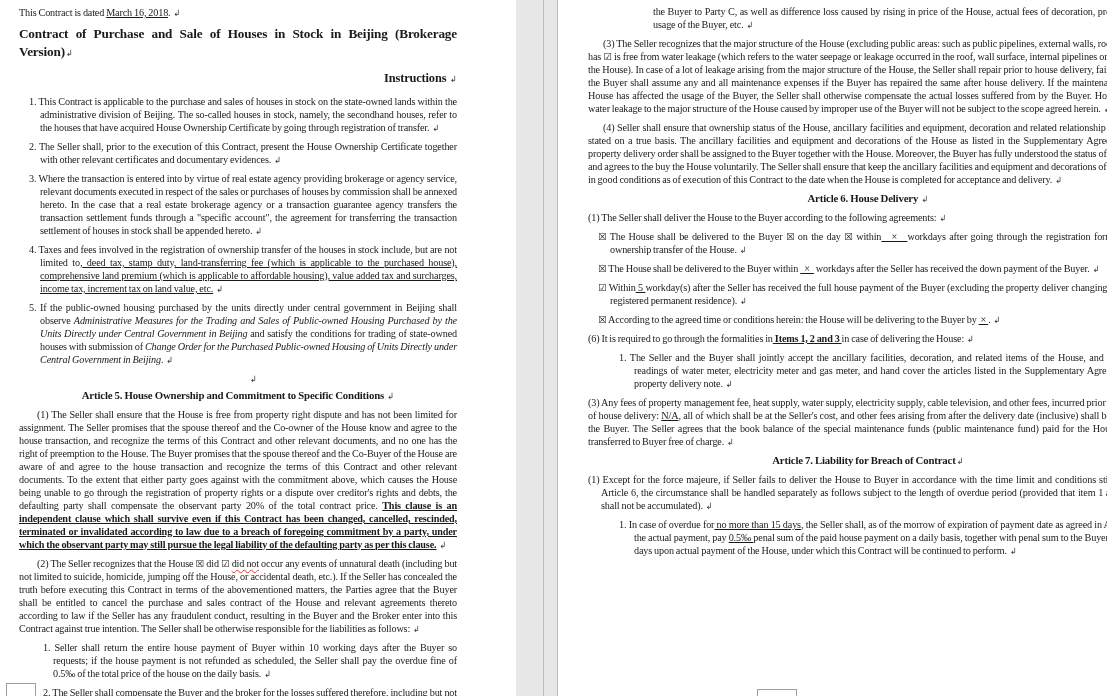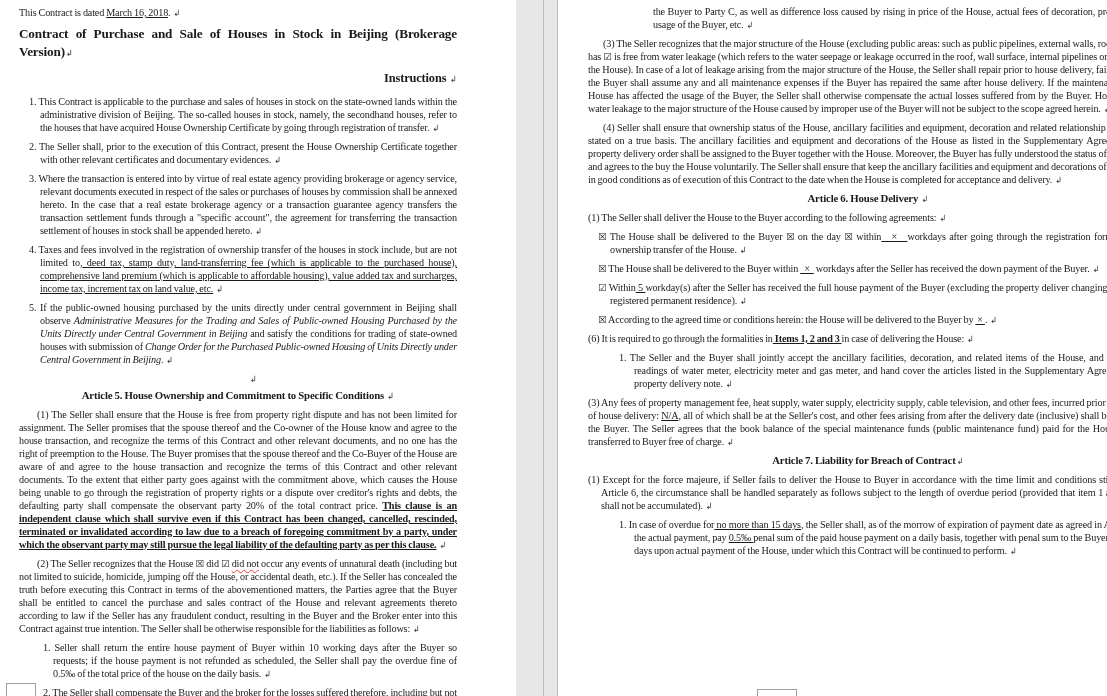--- a/index.html
+++ b/index.html
@@ -61,21 +61,21 @@
 <div class="gutter"></div>
 <div class="page page-right">
     <div class="blk cont"><span>the Buyer to Party C, as well as difference loss caused by rising in price of the House, actual fees of decoration, property and usage of the Buyer, etc. </span><span class="pmark">↲</span></div>
     <div class="blk r-ind"><span>(3) The Seller recognizes that the major structure of the House (excluding public areas: such as public pipelines, external walls, roofs, etc.)</span><span class="cbx">☒</span><span> has </span><span class="cbx">☑</span><span> is free from water leakage (which refers to the water seepage or leakage occurred in the roof, wall surface, internal pipelines or ground of the House). In case of a lot of leakage arising from the major structure of the House, the Seller shall repair prior to house delivery, failing which the Buyer shall assume any and all maintenance expenses if the Buyer has repaired the same after house delivery. If the maintenance of the House has affected the usage of the Buyer, the Seller shall otherwise compensate the actual losses suffered from by the Buyer. However, the water leakage to the major structure of the House caused by improper use of the Buyer will not be subject to the scope agreed herein. </span><span class="pmark">↲</span></div>
     <div class="blk r-ind"><span>(4) Seller shall ensure that ownership status of the House, ancillary facilities and equipment, decoration and related relationship have been stated on a true basis. The ancillary facilities and equipment and decorations of the House as listed in the Supplementary Agreement and property delivery order shall be assigned to the Buyer together with the House. Moreover, the Buyer has fully understood the status of the House and agrees to the buy the House voluntarily. The Seller shall ensure that keep the ancillary facilities and equipment and decorations of the House in good conditions as of execution of this Contract to the date when the House is completed for acceptance and delivery. </span><span class="pmark">↲</span></div>
     <div class="blk heading"><span class="b">Article 6. House Delivery </span><span class="pmark">↲</span></div>
     <div class="blk plain"><span>(1) The Seller shall deliver the House to the Buyer according to the following agreements: </span><span class="pmark">↲</span></div>
     <div class="blk check"><span class="cbx">☒</span><span> The House shall be delivered to the Buyer </span><span class="cbx">☒</span><span> on the day </span><span class="cbx">☒</span><span> within</span><span class="u">&nbsp;&nbsp;&nbsp;×&nbsp;&nbsp;&nbsp;</span><span>workdays after going through the registration formalities of ownership transfer of the House. </span><span class="pmark">↲</span></div>
     <div class="blk check"><span class="cbx">☒</span><span> The House shall be delivered to the Buyer within </span><span class="u">&nbsp;&nbsp;×&nbsp;&nbsp;</span><span>&nbsp;workdays after the Seller has received the down payment of the Buyer. </span><span class="pmark">↲</span></div>
     <div class="blk check"><span class="cbx">☑</span><span> Within</span><span class="u">&nbsp;5&nbsp;</span><span>workday(s) after the Seller has received the full house payment of the Buyer (excluding the property deliver changing margin of registered permanent residence). </span><span class="pmark">↲</span></div>
-    <div class="blk check"><span class="cbx">☒</span><span> According to the agreed time or conditions herein: the House will be delivered to the Buyer by </span><span class="u">&nbsp;×&nbsp;</span><span>. </span><span class="pmark">↲</span></div>
+    <div class="blk check"><span class="cbx">☒</span><span> According to the agreed time or conditions herein: the House will be delivering to the Buyer by </span><span class="u">&nbsp;×&nbsp;</span><span>. </span><span class="pmark">↲</span></div>
     <div class="blk plain"><span>(6) It is required to go through the formalities in</span><span class="b u"> Items 1, 2 and 3 </span><span>in case of delivering the House: </span><span class="pmark">↲</span></div>
     <div class="blk rlist"><span class="marker">1.</span> <span>The Seller and the Buyer shall jointly accept the ancillary facilities, decoration, and related items of the House, and record the readings of water meter, electricity meter and gas meter, and hand cover the articles listed in the Supplementary Agreement and property delivery note. </span><span class="pmark">↲</span></div>
     <div class="blk plain"><span>(3) Any fees of property management fee, heat supply, water supply, electricity supply, cable television, and other fees, incurred prior to the date of house delivery: </span><span class="u">N/A</span><span>, all of which shall be at the Seller's cost, and other fees arising from after the delivery date (inclusive) shall be borne by the Buyer. The Seller agrees that the book balance of the special maintenance funds (public maintenance fund) paid for the House can be transferred to Buyer free of charge. </span><span class="pmark">↲</span></div>
     <div class="blk heading"><span class="b">Article 7. Liability for Breach of Contract</span><span class="pmark">↲</span></div>
     <div class="blk hang"><span>(1) Except for the force majeure, if Seller fails to deliver the House to Buyer in accordance with the time limit and conditions stipulated in Article 6, the circumstance shall be handled separately as follows subject to the length of overdue period (provided that item 1 and item 2 shall not be accumulated). </span><span class="pmark">↲</span></div>
     <div class="blk rlist"><span class="marker">1.</span> <span>In case of overdue for</span><span class="u"> no more than 15 days</span><span>, the Seller shall, as of the morrow of expiration of payment date as agreed in Article 6 to the actual payment, pay </span><span class="u">0.5‰ </span><span>penal sum of the paid house payment on a daily basis, together with penal sum to the Buyer within</span><span class="u"> 15 </span><span>days upon actual payment of the House, under which this Contract will be continued to perform. </span><span class="pmark">↲</span></div>
   </div>
 <div id="artifacts">
     <div class="corner-box" style="left: 6px; top: 683px; width: 30px; height: 14px;"></div>
     <div class="corner-box" style="left: 757px; top: 689px; width: 40px; height: 8px;"></div>

